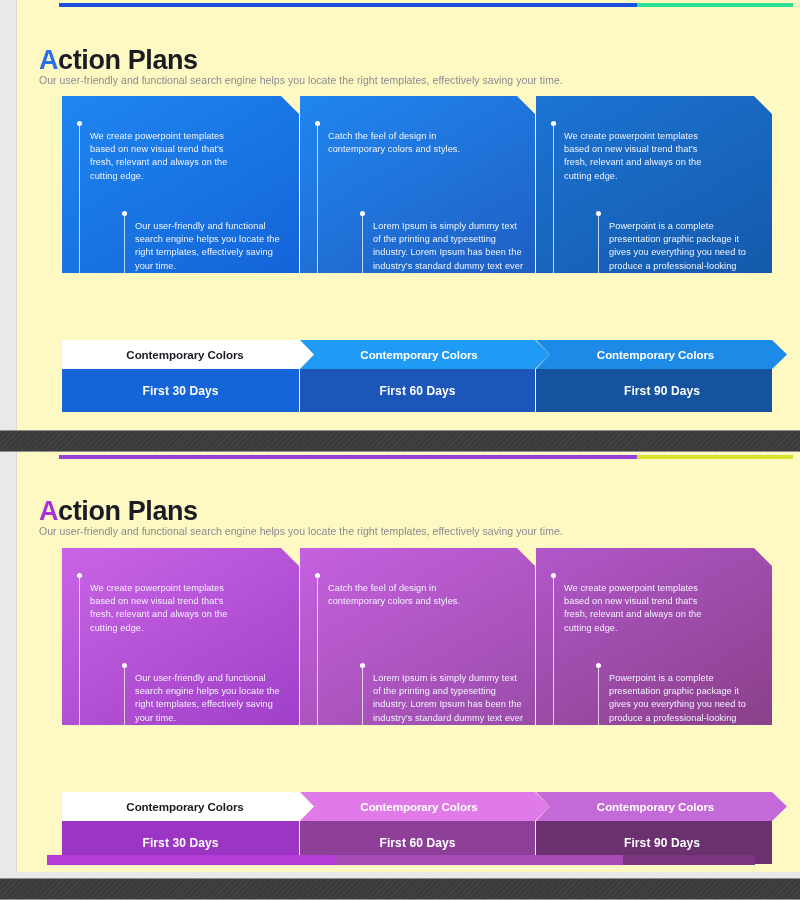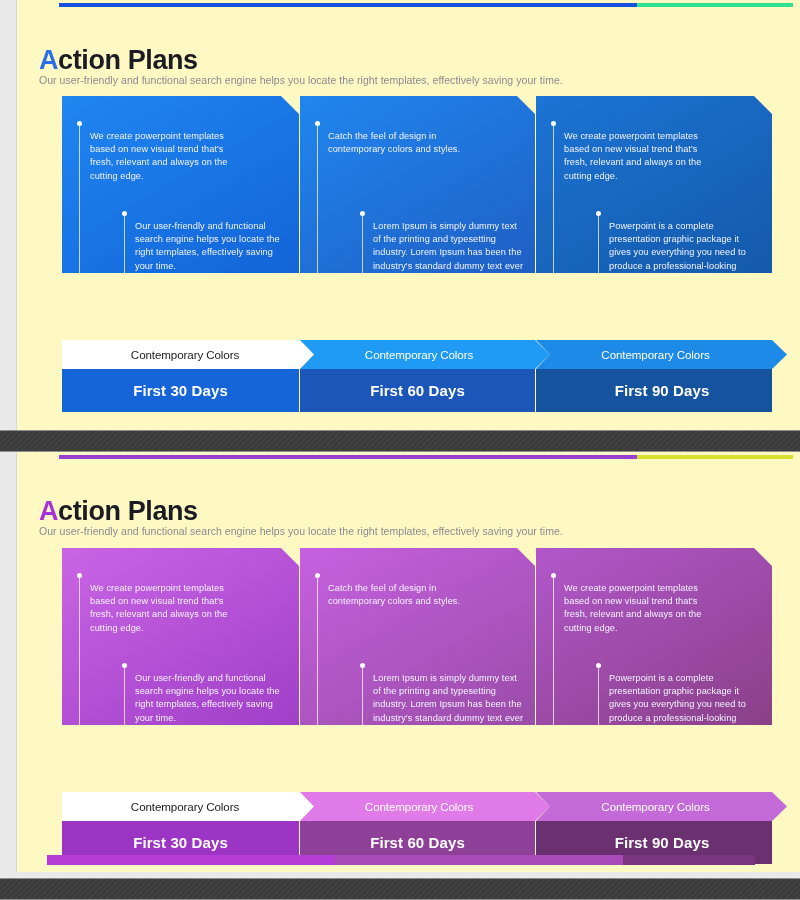--- a/index.html
+++ b/index.html
@@ -123,40 +123,40 @@
 
   
   .band {
     position: absolute;
     left: 0; top: 244px;
     height: 29px;
     display: flex;
     align-items: center;
     justify-content: center;
     font-size: 11.6px;
-    font-weight: normal;
+    font-weight: bold;
     letter-spacing: -0.1px;
   }
   .card-1 .band { width: 252px; clip-path: polygon(0 0, 237px 0, 252px 50%, 237px 100%, 0 100%); }
   .card-2 .band { width: 250px; clip-path: polygon(0 0, 235px 0, 250px 50%, 235px 100%, 0 100%, 14px 50%); }
   .card-3 .band { width: 251px; clip-path: polygon(0 0, 236px 0, 251px 50%, 236px 100%, 0 100%, 14px 50%); }
   .band span { display: block; transform: translateX(-6px); }
   .card-1 .band span { transform: translateX(-3px); }
 
   
   .foot {
     position: absolute;
     left: 0; top: 273px;
     width: 100%;
     height: 43px;
     display: flex;
     align-items: center;
     justify-content: center;
     color: #ffffff;
-    font-size: 15px;
+    font-size: 12px;
     font-weight: bold;
     letter-spacing: 0.1px;
   }
   .card-3 .foot { width: 236px; padding-left: 16px; }
 
   
   .dark-bar {
     position: absolute;
     left: 0; width: 800px;
     height: 22px;

